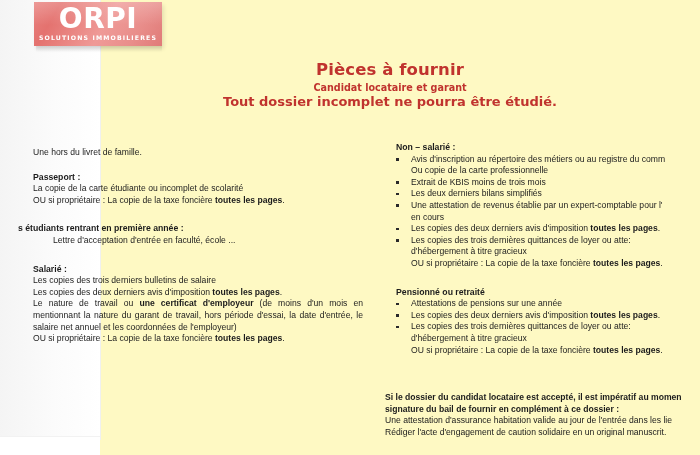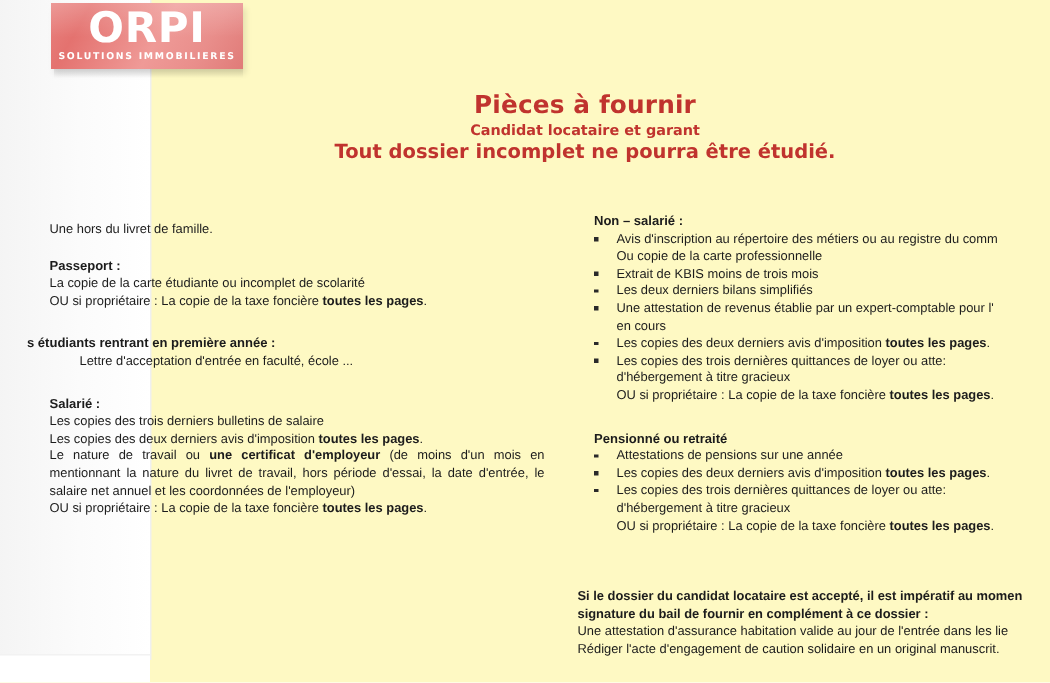--- a/index.html
+++ b/index.html
@@ -265,21 +265,21 @@
       <p class="heading" id="left-firstyear-heading">s étudiants rentrant en première année :</p>
       <p class="line" id="left-firstyear-item">Lettre d'acceptation d'entrée en faculté, école ...</p>
     </div>
 
     <div class="gap-lg"></div>
 
     <div class="block">
       <p class="heading">Salarié :</p>
       <p class="line">Les copies des trois derniers bulletins de salaire</p>
       <p class="line"><span>Les copies des deux derniers avis d'imposition </span><b>toutes les pages</b><span>.</span></p>
-      <p class="para"><span>Le nature de travail ou </span><b>une certificat d'employeur</b><span> (de moins d'un mois en mentionnant la nature du livret de travail, hors période d'essai, la date d'entrée, le salaire net annuel et les coordonnées de l'employeur)</span></p>
+      <p class="para"><span>Le nature de travail ou </span><b>une certificat d'employeur</b><span> (de moins d'un mois en mentionnant la nature du garant de travail, hors période d'essai, la date d'entrée, le salaire net annuel et les coordonnées de l'employeur)</span></p>
       <p class="line"><span>OU si propriétaire : La copie de la taxe foncière </span><b>toutes les pages</b><span>.</span></p>
     </div>
 
   </div>
 
   <div id="right-column" class="column">
 
     <div class="block">
       <p class="heading">Non – salarié :</p>
 

